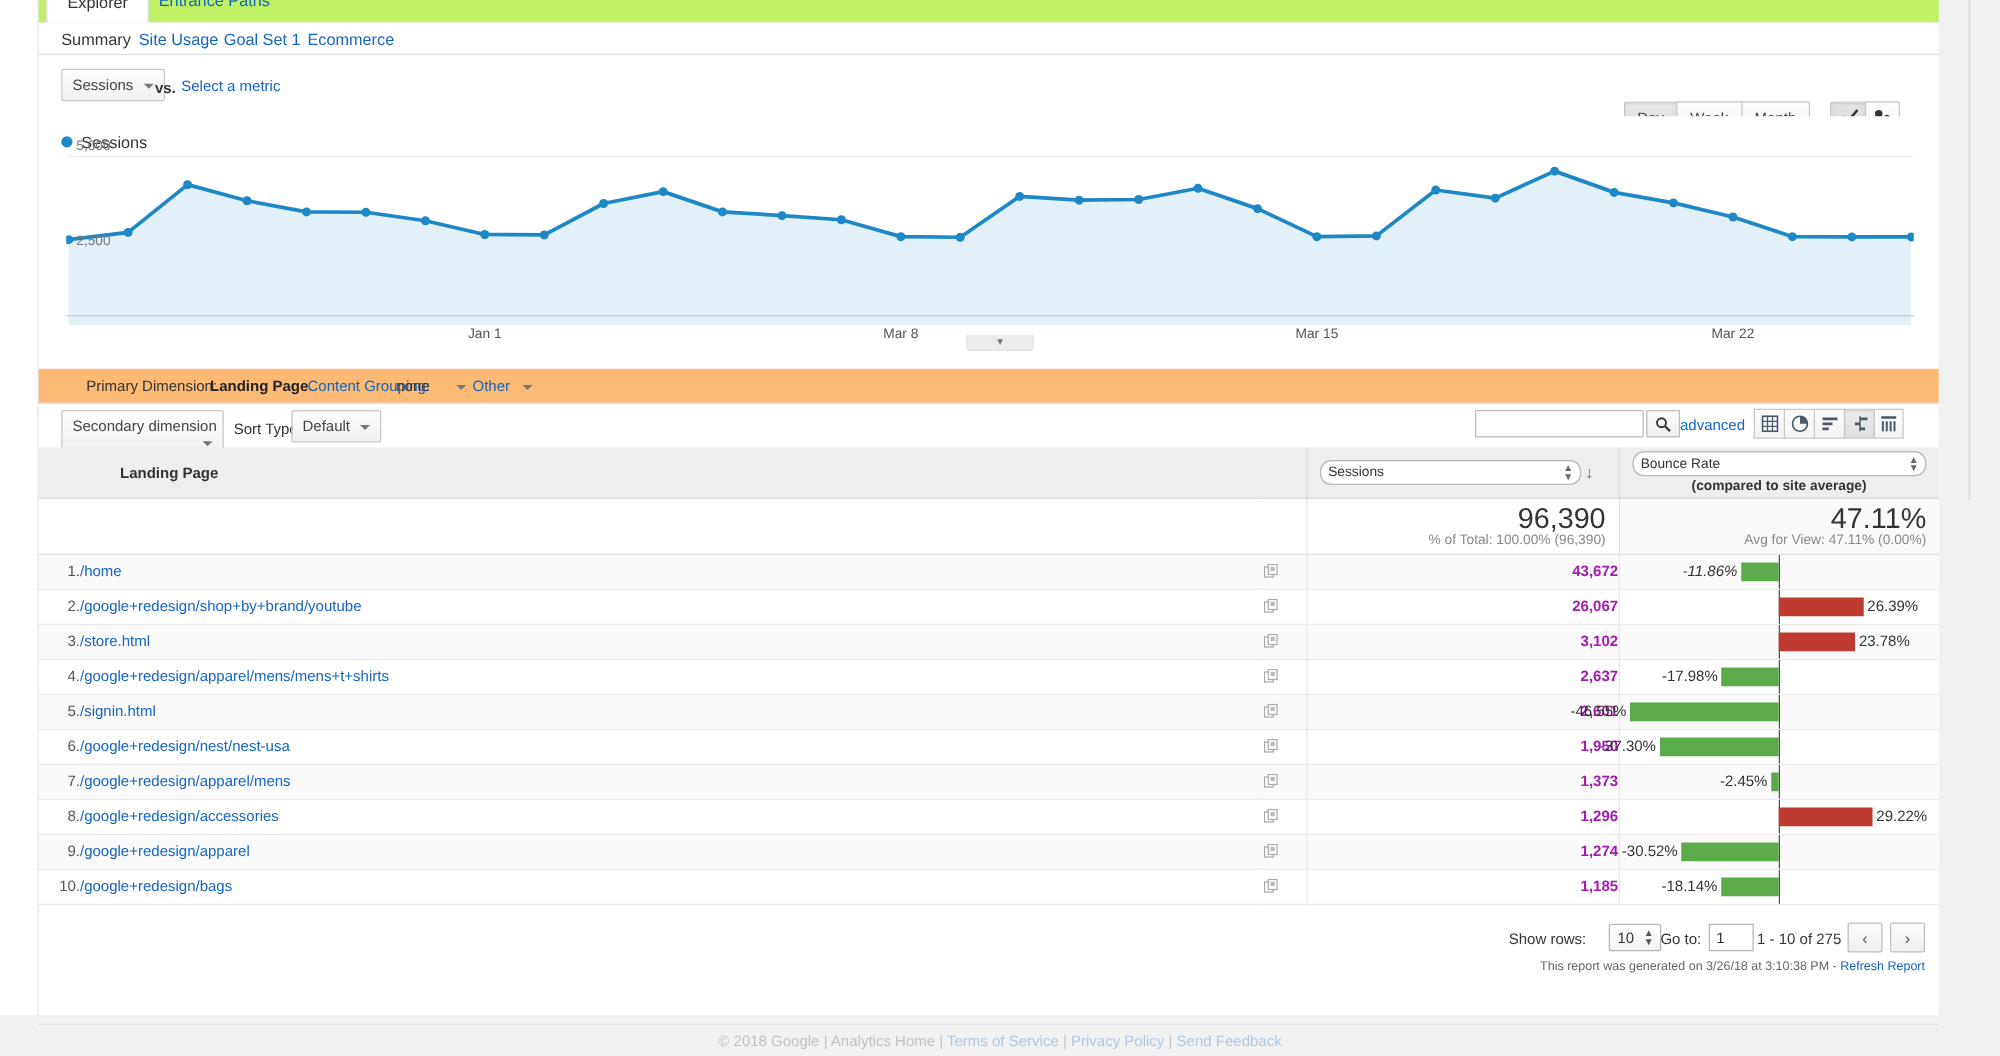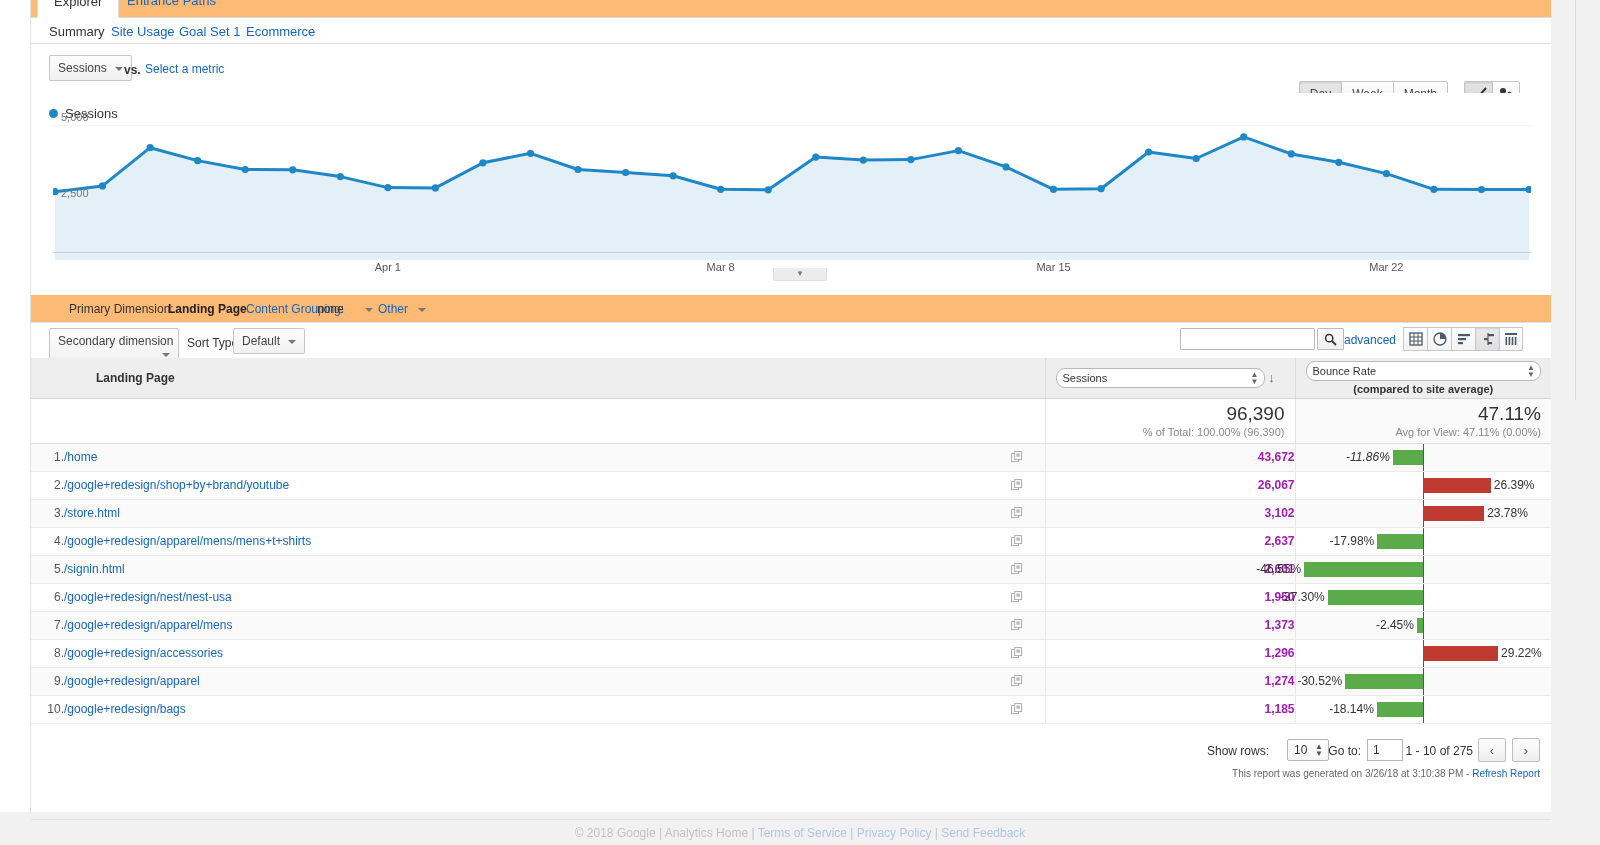--- a/index.html
+++ b/index.html
@@ -17,21 +17,21 @@
   
   .left-gutter { position:absolute; left:0; top:0; width:31px; height:812px; background:#fff; border-right:1px solid #e0e0e0;}
   .left-gutter-2 { position:absolute; left:0; top:0; width:10px; height:812px; background:#f1f1f1;}
   .page-panel { position:absolute; left:31px; top:0; width:1520px; height:812px; background:#fff; }
   .right-strip { position:absolute; left:1551px; top:0; width:49px; height:845px; background:#f1f1f1; }
   .right-rule  { position:absolute; left:1575px; top:0; width:1px; height:400px; background:#d8d8d8; }
   .bottom-strip{ position:absolute; left:0; top:812px; width:1600px; height:33px; background:#f1f1f1; }
   .bottom-rule { position:absolute; left:31px; top:819px; width:1520px; height:1px; background:#e3e3e3; }
 
   
-  .tabbar { position:absolute; left:31px; top:0; width:1520px; height:18px; background:#fdba74; border-bottom:1px solid #ddd; }
+  .tabbar { position:absolute; left:31px; top:0; width:1520px; height:18px; background:#bef264; border-bottom:1px solid #ddd; }
   .tab { position:absolute; top:-14px; height:32px; line-height:30px; padding:0 16px; font-size:13px; }
   .tab.active { left:6px; background:#fff; border:1px solid #ddd; border-bottom:1px solid #fff; color:#333; font-weight:400; }
   .tab.inactive { left:80px; color:#1565c0; }
 
   
   .subnav { position:absolute; left:31px; top:19px; width:1520px; height:25px; background:#fff; border-bottom:1px solid #e0e0e0; }
   .subnav .item { position:absolute; top:0; font-size:13px; line-height:25px; color:#1565c0; cursor:pointer; }
   .subnav .item.sel { color:#333; }
 
   
@@ -109,21 +109,21 @@
   .selwrap.full { width:100%; }
   .spin { position:absolute; right:6px; top:3px; font-size:8px; line-height:7px; color:#666; pointer-events:none;}
   .sortarrow { display:inline-block; width:14px; text-align:center; color:#666; font-size:13px; vertical-align:middle;}
   .cmpnote { font-size:11px; font-weight:bold; color:#333; text-align:center; margin-top:2px;}
 
   .totrow td { height:45px; background:#fafafa; border-bottom:1px solid #e0e0e0; }
   .totrow .t-dim { border-right:1px solid #e3e3e3; background:#fff;}
   .totrow .t-blank { background:#fff; }
   .totrow .t-met { text-align:right; padding-right:10px; border-right:1px solid #e3e3e3; background:#fff;}
   .totrow .t-bnc { text-align:right; padding-right:10px; background:#fafafa;}
-  .bignum { font-size:19px; color:#333; font-weight:400; line-height:22px;}
+  .bignum { font-size:23px; color:#333; font-weight:400; line-height:22px;}
   .subnum { font-size:11px; color:#888; line-height:14px;}
 
   tr.drow td { height:28px; border-bottom:1px solid #eaeaea; font-size:12px; }
   tr.drow.odd td { background:#fafafa; }
   tr.drow.even td { background:#fff; }
   td.num { text-align:right; padding-right:7px; color:#555; font-size:12px;}
   td.dim { padding-left:32px; }
   td.dim a { color:#1565c0; text-decoration:none; font-size:12px; cursor:pointer;}
   td.icn { text-align:center; border-right:1px solid #e8e8e8; }
   td.met { text-align:right; padding-right:10px; font-weight:bold; color:#a21caf; border-right:1px solid #e8e8e8;}
@@ -253,21 +253,21 @@
           <circle cx="1285.8" cy="37.3" r="3.6" fill="#1e88c7"></circle>
           <circle cx="1333.4" cy="48.6" r="3.6" fill="#1e88c7"></circle>
           <circle cx="1380.9" cy="64.3" r="3.6" fill="#1e88c7"></circle>
           <circle cx="1428.5" cy="64.5" r="3.6" fill="#1e88c7"></circle>
           <circle cx="1476.0" cy="64.5" r="3.6" fill="#1e88c7"></circle>
         </svg>
       <div class="axlabel" id="ytick-hi" style="left: 8px; top: -14px;">5,000</div>
       <div class="axlabel" id="ytick-lo" style="left: 8px; top: 61.5px;">2,500</div>
     </div>
     <div class="xticks" id="xticks">
-        <span style="left: 334.839px;">Apr 1</span>
+        <span style="left: 334.839px;">Jan 1</span>
         <span style="left: 667.677px;">Mar 8</span>
         <span style="left: 1000.52px;">Mar 15</span>
         <span style="left: 1333.35px;">Mar 22</span>
       </div>
   </div>
   <div class="chart-bottom-rule" style="left:53px; width:1478px; top:252px;"></div>
   <div class="expander">▾</div>
 
   <div class="pdrow">
     <span style="left:38px; color:#333;">Primary Dimension:</span>

